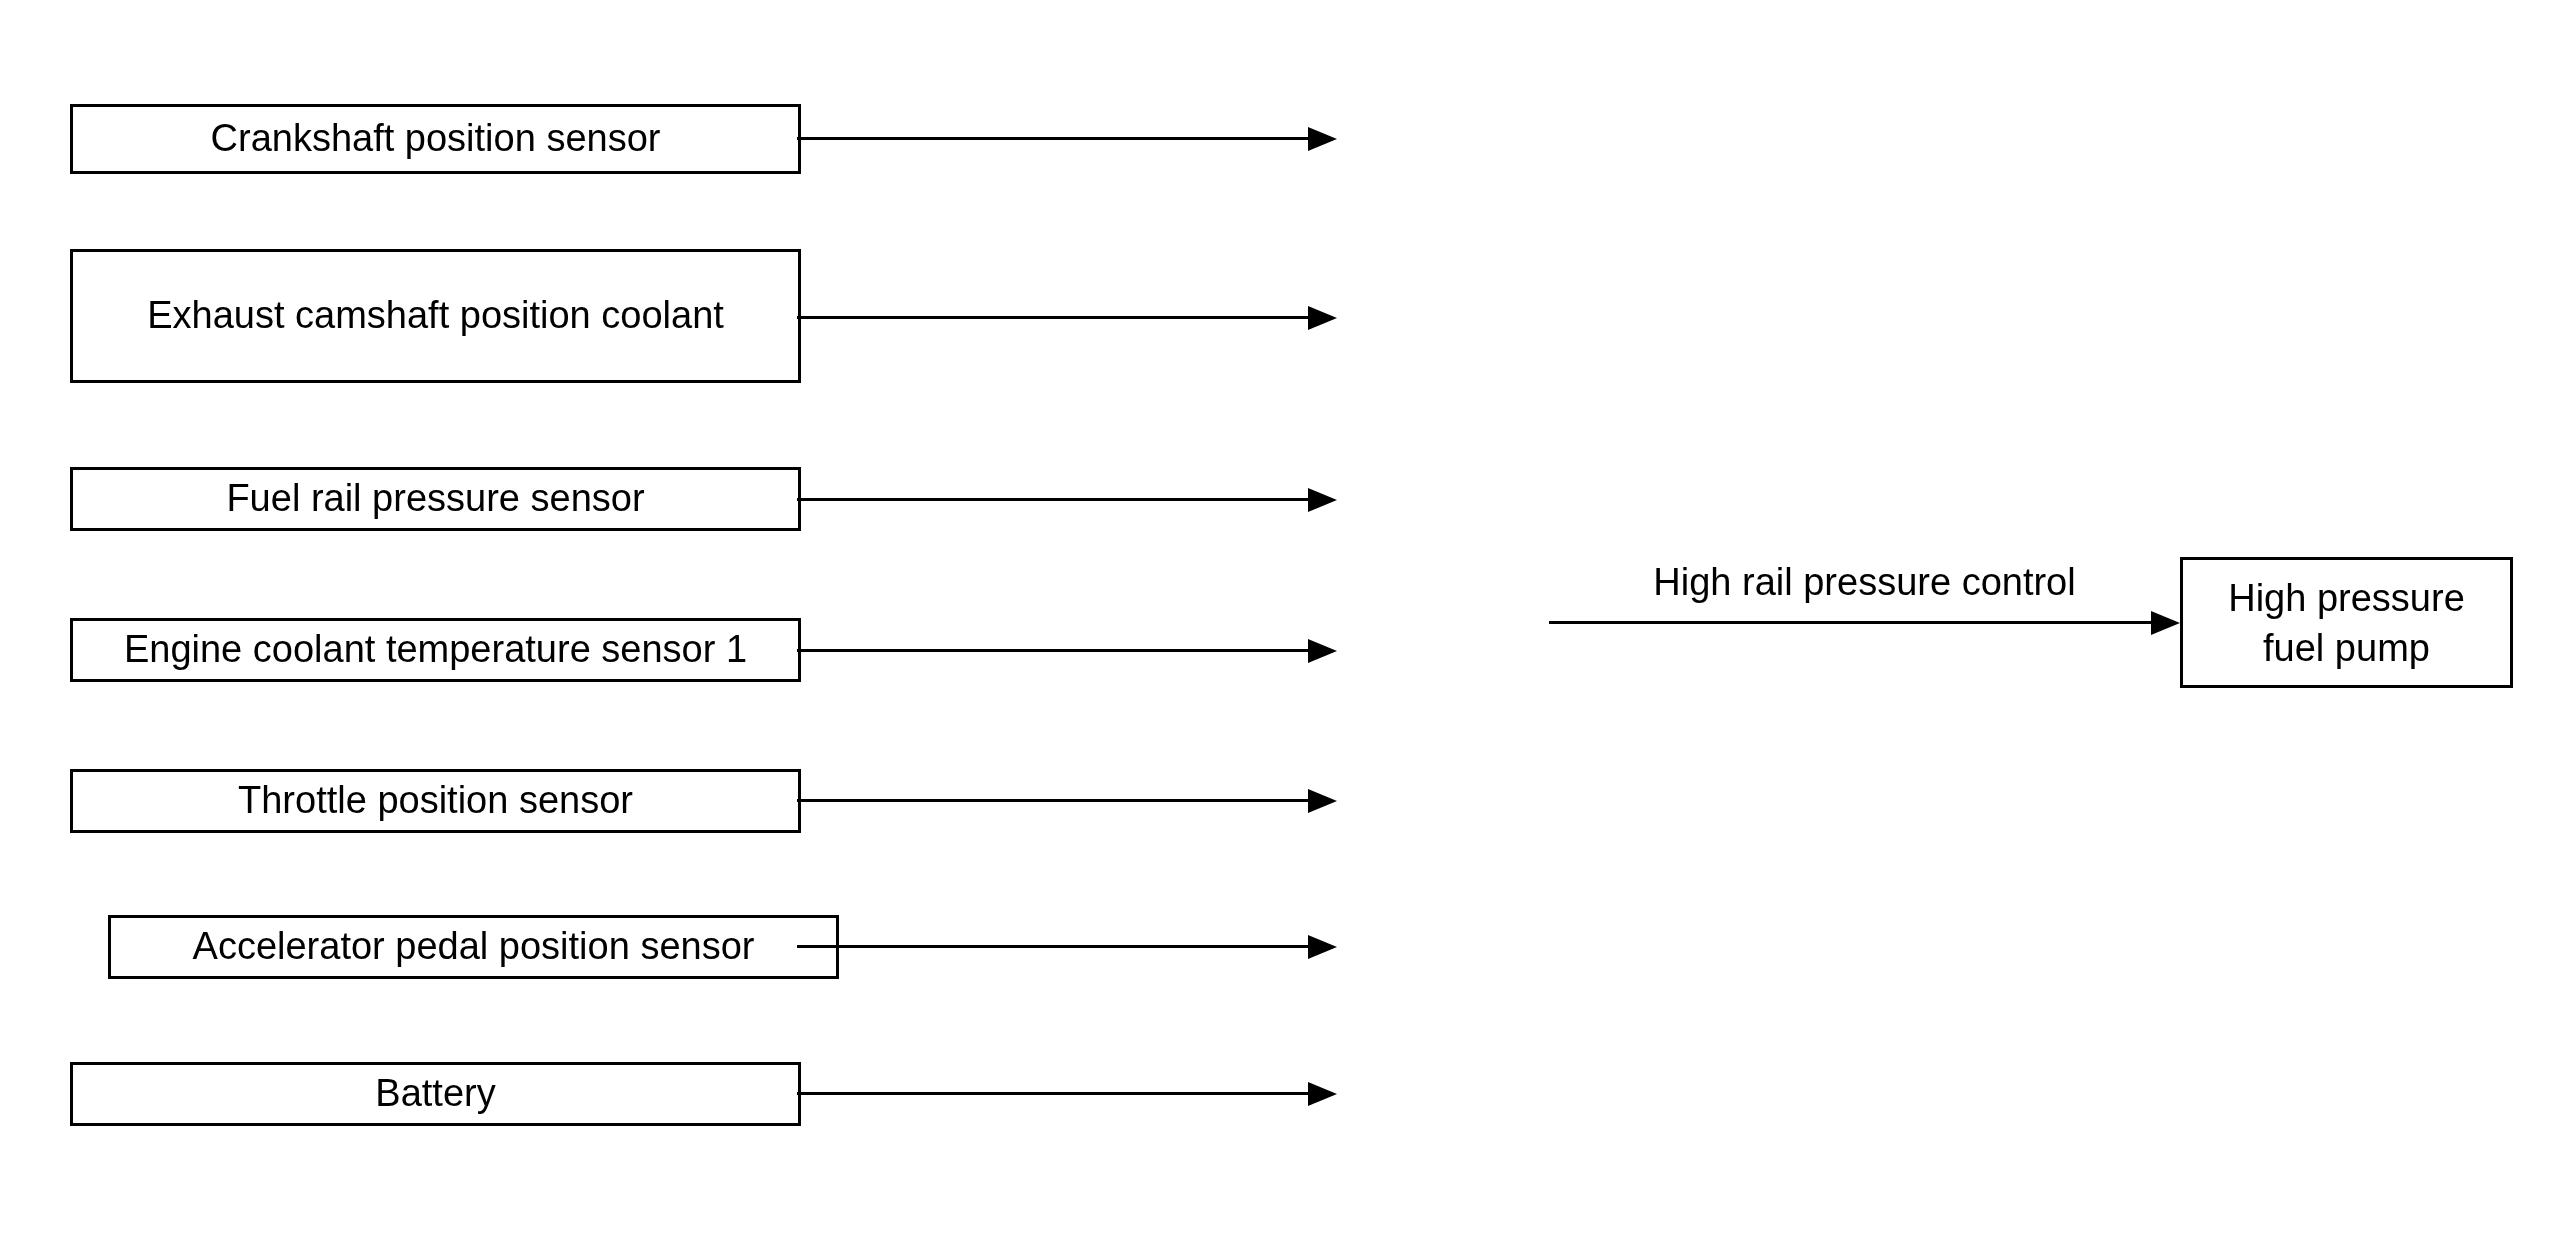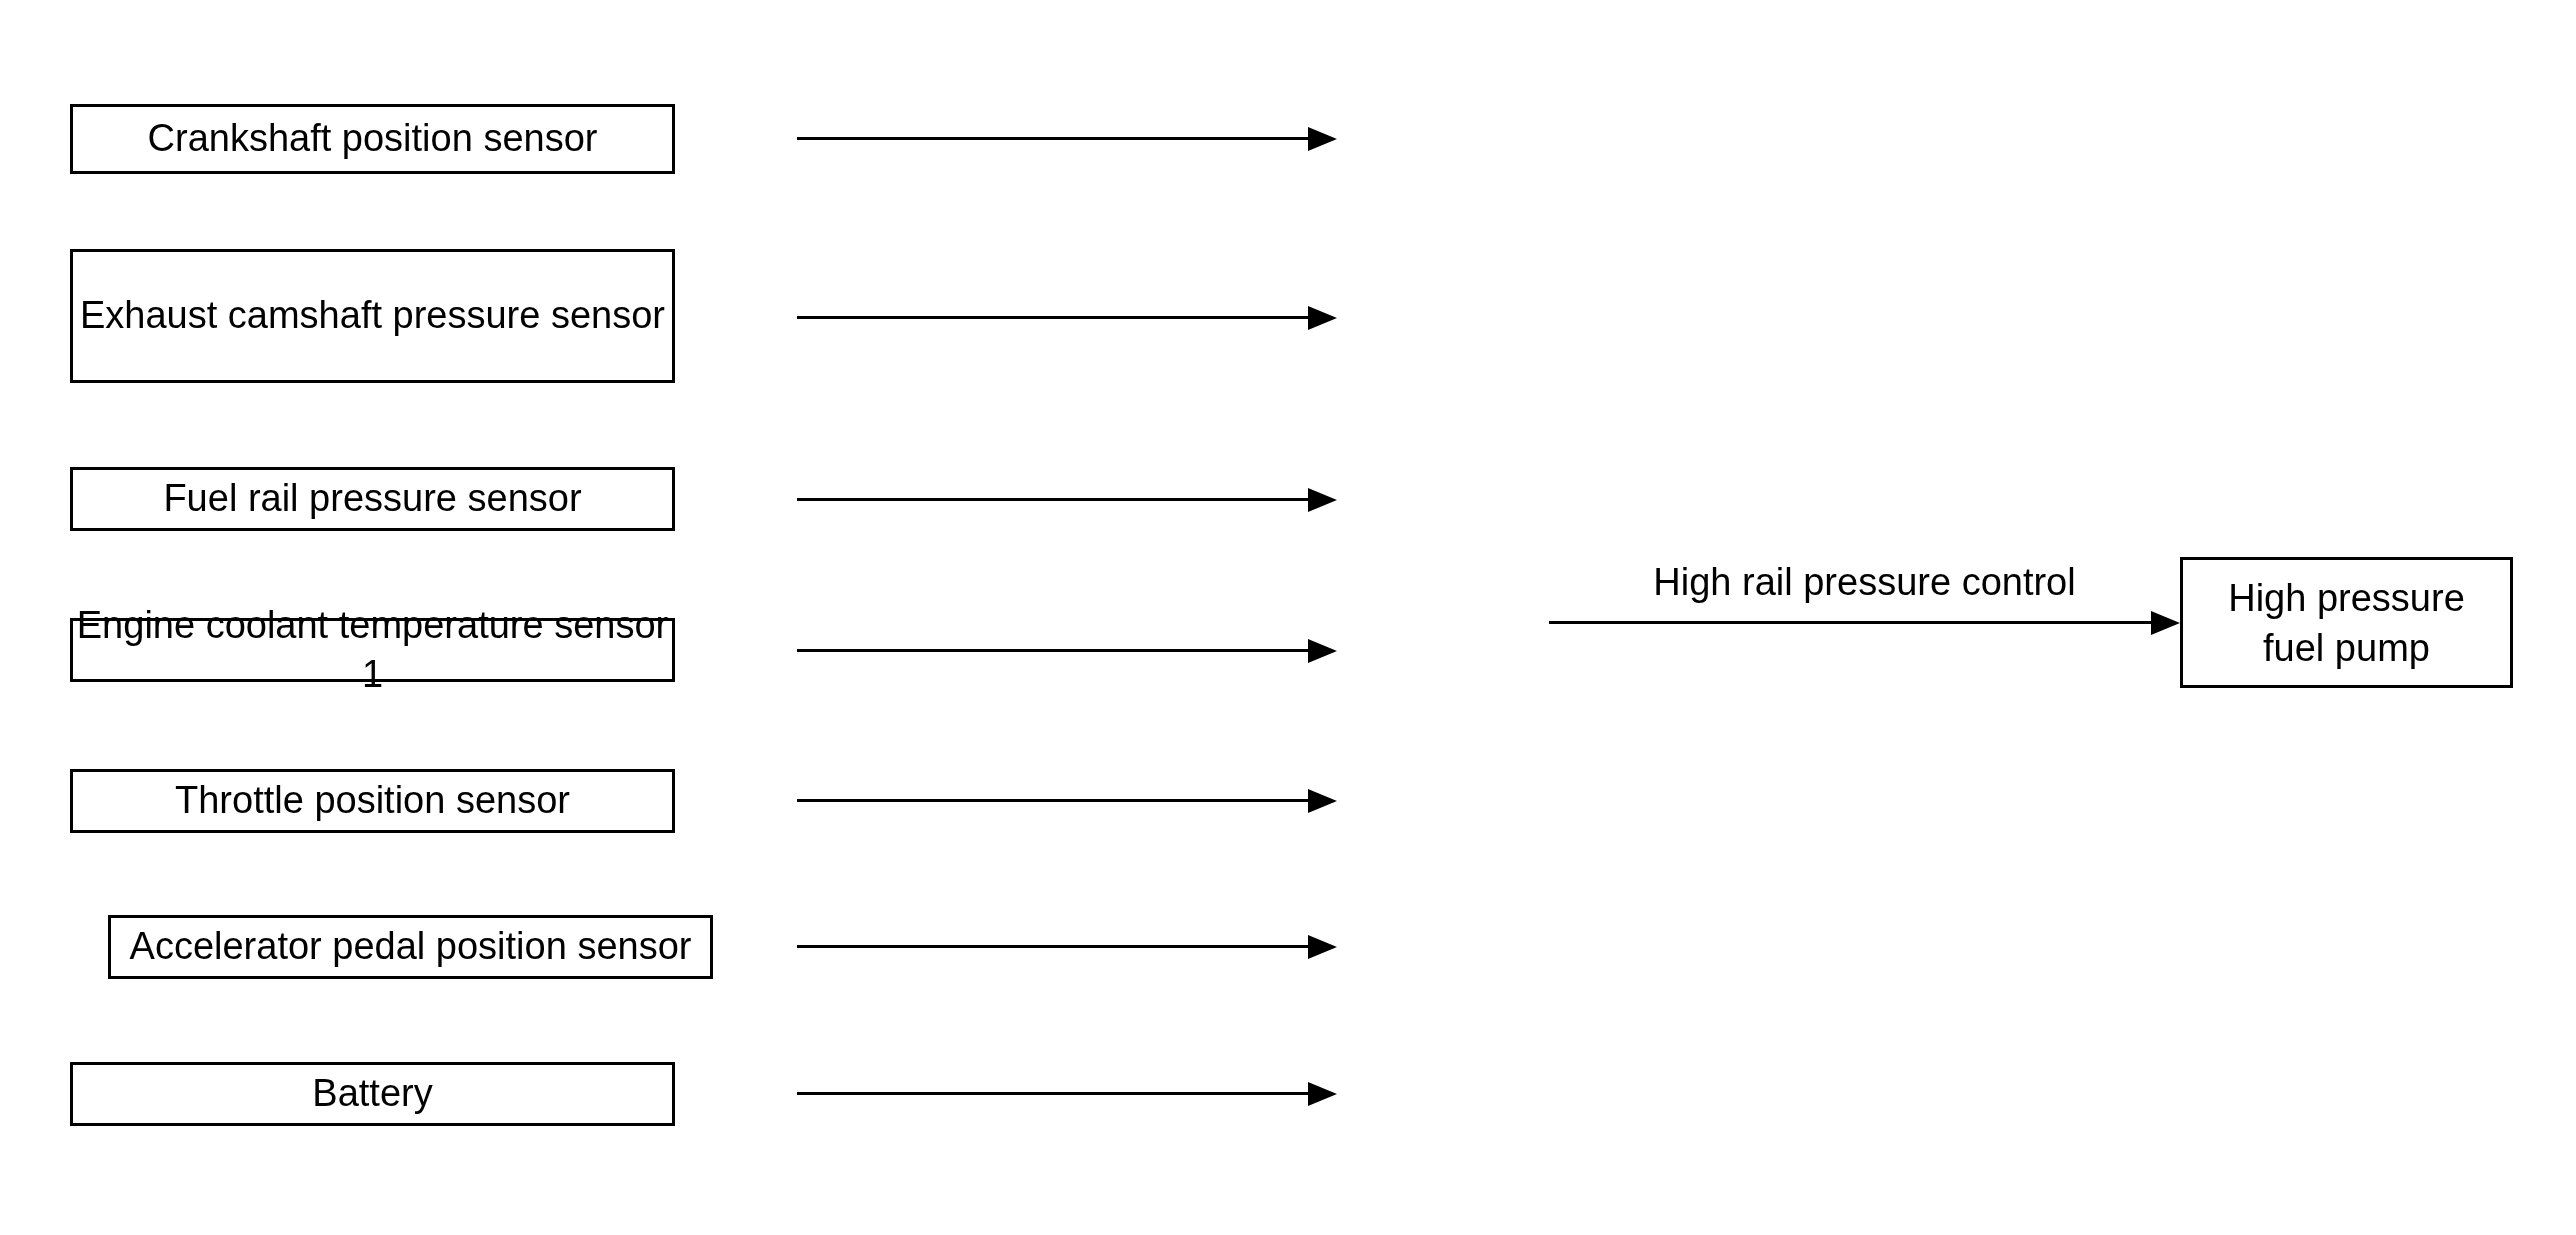--- a/index.html
+++ b/index.html
@@ -17,21 +17,21 @@
     box-sizing: border-box;
     border: 3.2px solid #000000;
     background: #ffffff;
     display: flex;
     align-items: center;
     justify-content: center;
     text-align: center;
     font-size: 38px;
     line-height: 1.3;
   }
-  .input-box { left: 70px; width: 605px; }
+  .input-box { left: 70px; width: 731px; }
   .b1 { top: 104px;  height: 70px; }
   .b2 { top: 249px;  height: 134px; }
   .b3 { top: 467px;  height: 64px; }
   .b4 { top: 618px;  height: 64px; }
   .b5 { top: 769px; height: 64px; }
   .b6 { top: 915px; height: 64px; margin-left: 38px; }
   .b7 { top: 1062px; height: 64px; }
 
   .ecm-box {
     left: 1337px; top: 104px; width: 212px; height: 1025px;
@@ -79,21 +79,21 @@
 </style>
 </head>
 <body>
 
 <div class="canvas">
 
   <div class="box input-box b1">
     <span>Crankshaft position sensor</span>
   </div>
   <div class="box input-box b2">
-    <span>Exhaust camshaft pressure sensor</span>
+    <span>Exhaust camshaft position coolant</span>
   </div>
   <div class="box input-box b3">
     <span>Fuel rail pressure sensor</span>
   </div>
   <div class="box input-box b4">
     <span>Engine coolant temperature sensor 1</span>
   </div>
   <div class="box input-box b5">
     <span>Throttle position sensor</span>
   </div>

